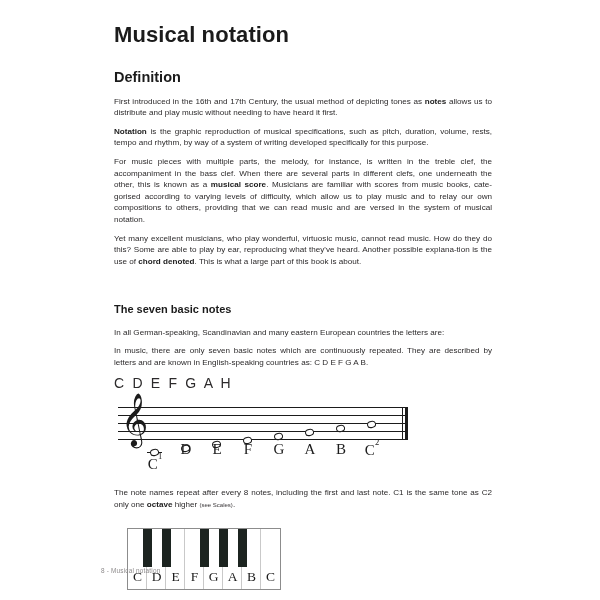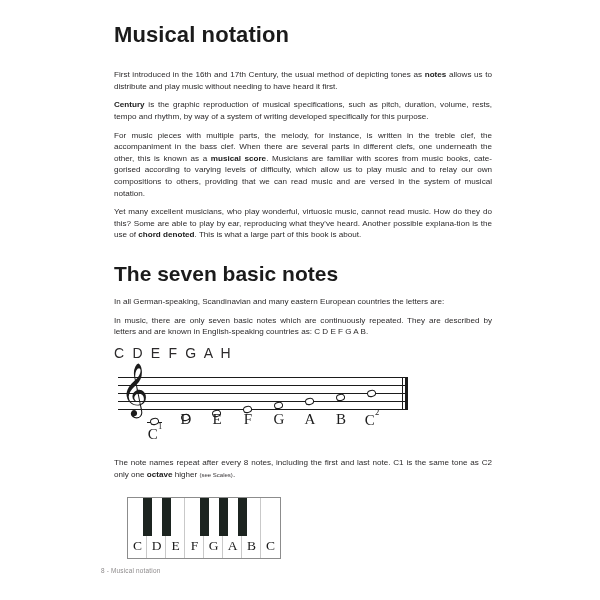--- a/index.html
+++ b/index.html
@@ -41,23 +41,23 @@
 
   h2.section-title {
     font-size: 14.5px;
     font-weight: 700;
     color: #1b1b1b;
     margin: 0 0 9px 0;
     line-height: 1.2;
   }
 
   h2.section-title.big {
-    font-size: 21px;
+    font-size: 11px;
     font-weight: 600;
-    margin: 20px 0 10px 0;
+    margin: 36px 0 10px 0;
   }
 
   p.body {
     font-size: 8.1px;
     line-height: 11.6px;
     text-align: justify;
     margin: 0 0 7px 0;
     color: #2c2a2b;
     -webkit-hyphens: none;
     hyphens: none;
@@ -203,24 +203,25 @@
   }
 </style>
 </head>
 <body>
 
 <div class="page">
   <div class="content">
 
     <h1 class="page-title">Musical notation</h1>
 
+    <h2 class="section-title">Definition</h2>
 
     <div>
       <p class="body" id="p0"><span>First introduced in the 16th and 17th Century, the usual method of depicting tones as </span><b>notes</b><span> allows us to distribute and play music without needing to have heard it first.</span></p>
-      <p class="body" id="p1"><b>Century</b><span> is the graphic reproduction of musical specifications, such as pitch, duration, volume, rests, tempo and rhythm, by way of a system of writing developed specifically for this purpose.</span></p>
+      <p class="body" id="p1"><b>Notation</b><span> is the graphic reproduction of musical specifications, such as pitch, duration, volume, rests, tempo and rhythm, by way of a system of writing developed specifically for this purpose.</span></p>
       <p class="body" id="p2"><span>For music pieces with multiple parts, the melody, for instance, is written in the treble clef, the accompaniment in the bass clef. When there are several parts in different clefs, one underneath the other, this is known as a </span><b>musical score</b><span>. Musicians are familiar with scores from music books, cate-gorised according to varying levels of difficulty, which allow us to play music and to relay our own compositions to others, providing that we can read music and are versed in the system of musical notation.</span></p>
       <p class="body" id="p3"><span>Yet many excellent musicians, who play wonderful, virtuosic music, cannot read music. How do they do this? Some are able to play by ear, reproducing what they've heard. Another possible explana-tion is the use of </span><b>chord denoted</b><span>. This is what a large part of this book is about.</span></p>
     </div>
 
     <h2 class="section-title big">The seven basic notes</h2>
 
     <p class="body">In all German-speaking, Scandinavian and many eastern European countries the letters are:</p>
     <p class="body">In music, there are only seven basic notes which are continuously repeated. They are described by letters and are known in English-speaking countries as: C D E F G A B.</p>
     <p class="letters-line">C D E F G A H</p>
 

